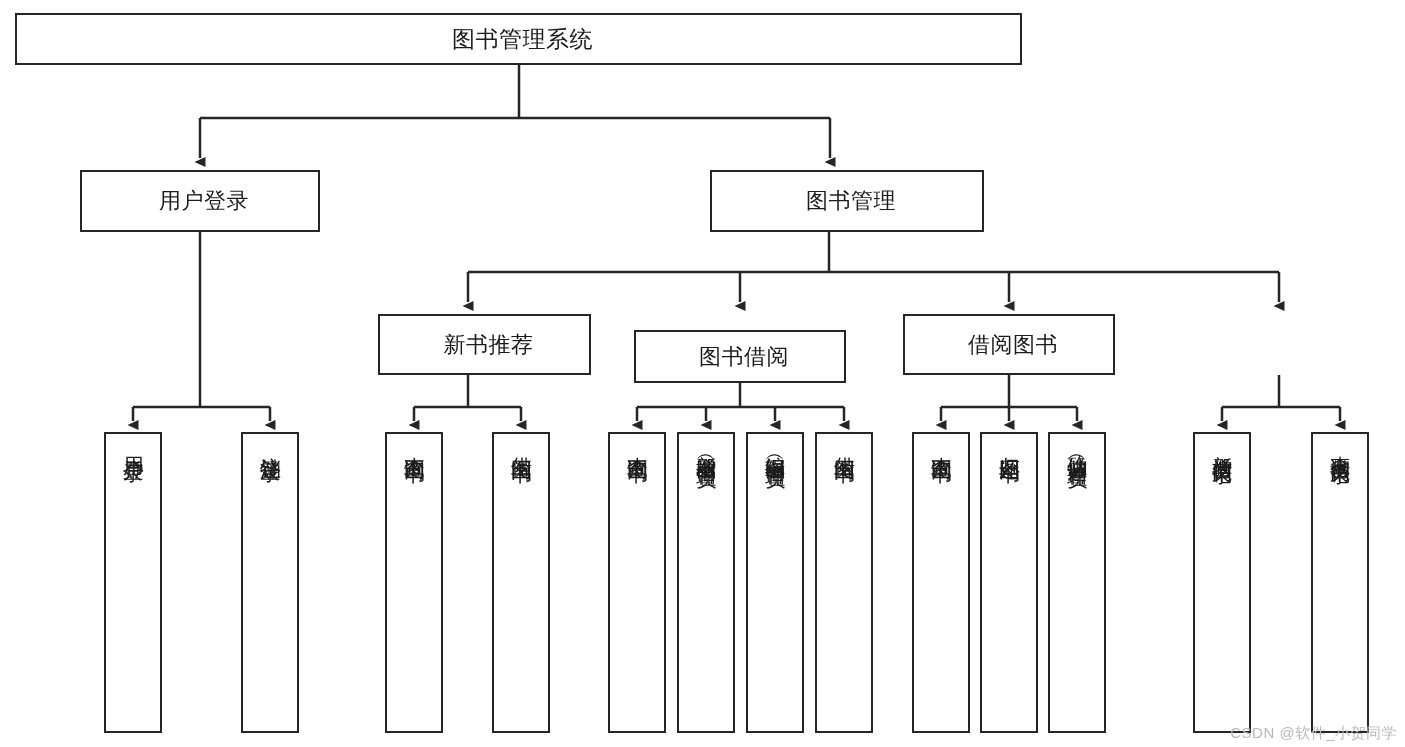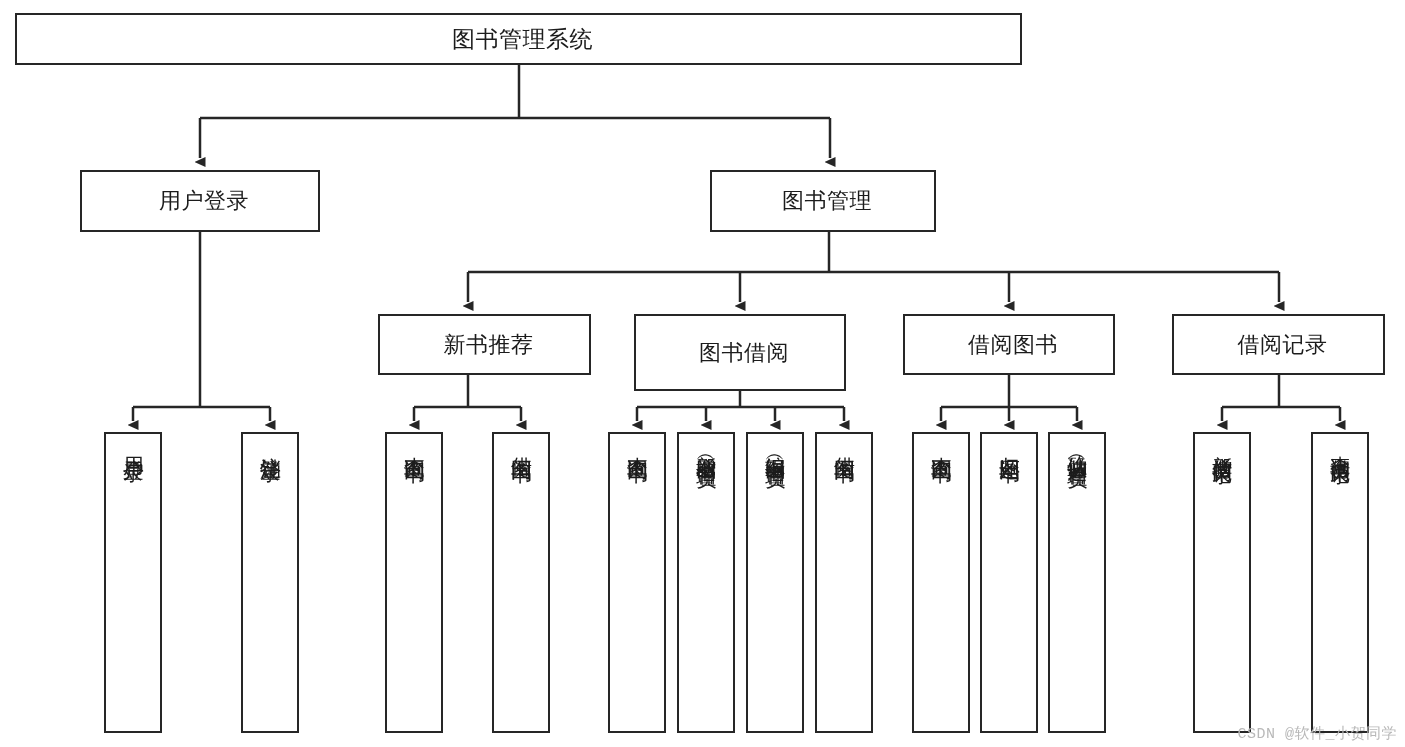--- a/index.html
+++ b/index.html
@@ -67,21 +67,20 @@
     font-size: 20px;
   }
   #watermark {
     position: absolute;
     right: 8px;
     bottom: 4px;
     font-size: 15px;
     color: #b9b9b9;
     white-space: nowrap;
     letter-spacing: 0.5px;
-    font-family: Liberation Mono, monospace;
   }
 </style>
 </head>
 <body>
 
 <div id="canvas">
 
   <svg id="edges" viewBox="0 0 1405 747">
     <defs>
       <marker id="arrow" markerWidth="10" markerHeight="11" refX="1" refY="5.5" orient="auto" markerUnits="userSpaceOnUse">
@@ -134,36 +133,33 @@
     </g>
   </svg>
 
   <div class="node root horiz" style="left:15px; top:13px; width:1007px; height:52px;">
     <span class="label">图书管理系统</span>
   </div>
 
   <div class="node horiz" style="left:80px; top:170px; width:240px; height:62px;">
     <span class="label">用户登录</span>
   </div>
-  <div class="node horiz" style="left:710px; top:170px; width:226px; height:62px;">
+  <div class="node horiz" style="left:710px; top:170px; width:274px; height:62px;">
     <span class="label">图书管理</span>
   </div>
 
   <div class="node horiz" style="left:378px; top:314px; width:213px; height:61px;">
     <span class="label">新书推荐</span>
   </div>
-  <div class="node horiz" style="left:634px; top:314px; width:212px; height:77px;">
+  <div class="node horiz" style="left:634px; top:330px; width:212px; height:53px;">
     <span class="label">图书借阅</span>
   </div>
   <div class="node horiz" style="left:903px; top:314px; width:212px; height:61px;">
     <span class="label">借阅图书</span>
   </div>
-  <div class="node horiz" style="left:1172px; top:314px; width:213px; height:61px;">
-    <span class="label">借阅记录</span>
-  </div>
 
   <div class="node vert" style="left:104px; top:432px; width:58px; height:301px;">
     <span class="label">用户登录</span>
   </div>
   <div class="node vert" style="left:241px; top:432px; width:58px; height:301px;">
     <span class="label">注销登录</span>
   </div>
 
   <div class="node vert" style="left:385px; top:432px; width:58px; height:301px;">
     <span class="label">查询图书</span>

